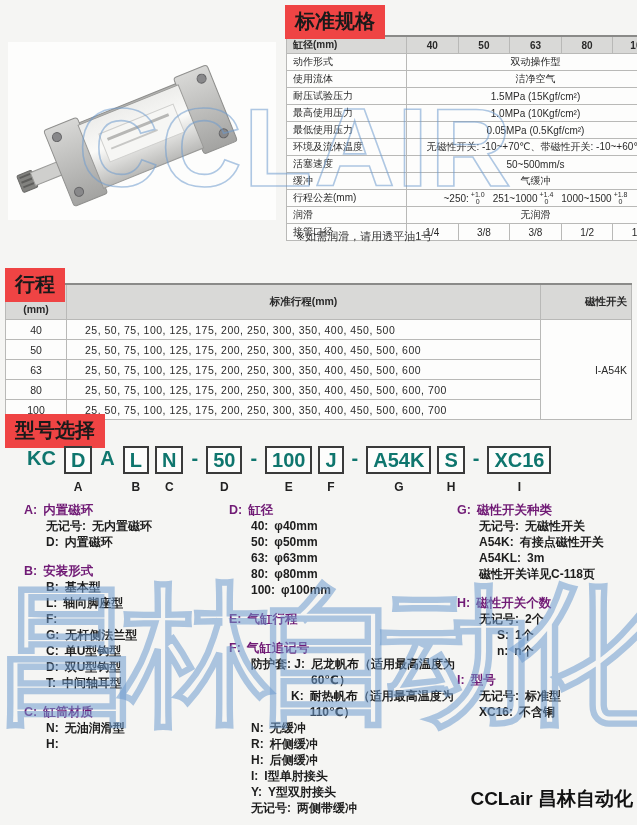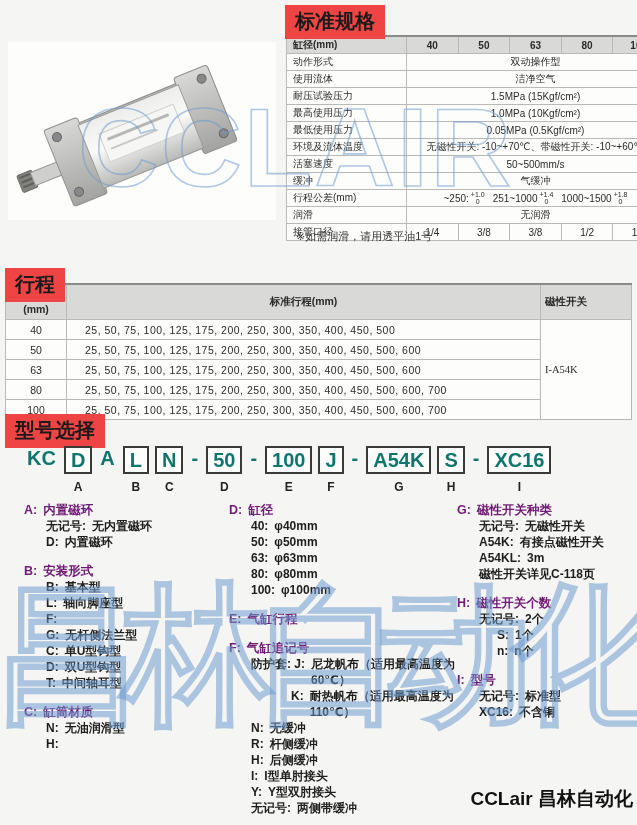--- a/index.html
+++ b/index.html
@@ -38,21 +38,21 @@
 
   .note{position:absolute;left:296px;top:229px;font-size:11px;color:#333;z-index:2;}
 
   
   .stroke{position:absolute;left:5px;top:283px;width:627px;border-top:2px solid #8a8a88;
           font-size:10.5px;z-index:2;}
   .stroke td,.stroke th{border:1px solid #b9b9b7;padding:2px 4px;color:#2a2a2a;font-weight:normal;}
   .stroke th{background:#d9d9d7;font-weight:bold;white-space:pre-line;height:30px;}
   .stroke .bore{width:52px;text-align:center;}
   .stroke .strokes{text-align:left;padding-left:18px;letter-spacing:.5px;height:15px;}
-  .stroke .sw{width:82px;text-align:left;font-family:Liberation Serif, serif;}
+  .stroke .sw{width:82px;text-align:right;}
 
   
   .model-row{position:absolute;left:22px;top:446px;display:flex;align-items:flex-start;z-index:5;}
   .seg-col{display:flex;flex-direction:column;align-items:center;margin:0 3px;}
   .seg{font-size:20px;font-weight:bold;color:#0f766e;padding:0 2px;line-height:24px;}
   .seg.boxed{border:2px solid #3a3a3a;padding:0 5px;background:#fdfdfc;}
   .seg-label{font-size:12px;font-weight:bold;margin-top:6px;color:#222;height:14px;}
 
   
   .legend{position:absolute;left:24px;top:502px;width:608px;display:flex;z-index:5;}

